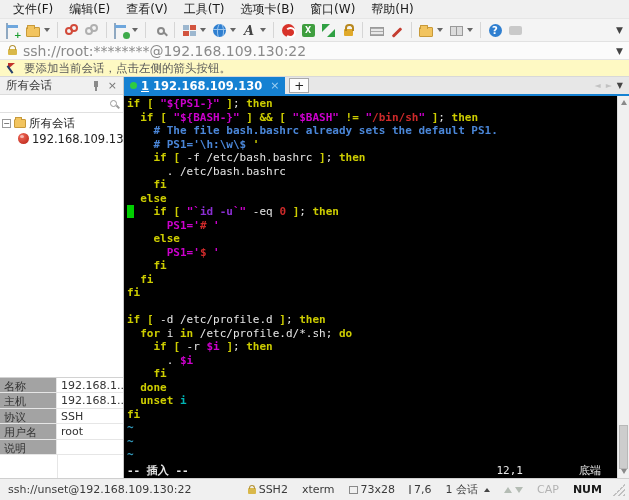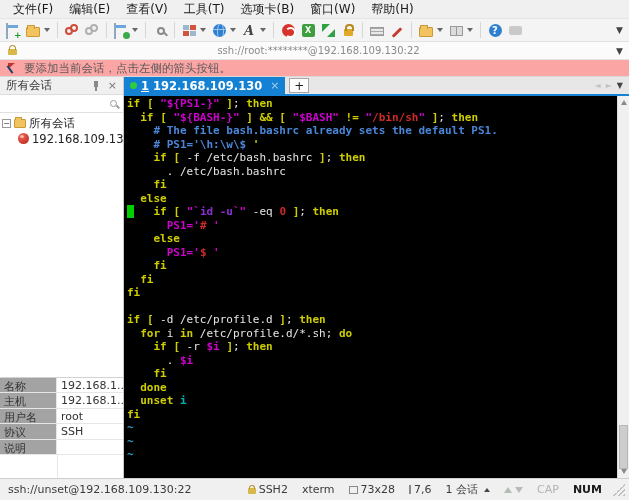--- a/index.html
+++ b/index.html
@@ -54,25 +54,25 @@
   .i-panes::before { content:""; position:absolute; left:5px; top:0; bottom:0; width:1px; background:#9a9a9a; }
   .i-help { width:13px; height:13px; border-radius:50%; background:#2f7fd0; color:#fff; font-size:10px; font-weight:bold; text-align:center; line-height:13px; }
   .i-bubble { width:13px; height:9px; background:#c9c9c9; border-radius:2px; position:relative; margin-top:1px; }
   .i-bubble::after { content:""; position:absolute; left:2px; bottom:-3px; border:3px solid transparent; border-top-color:#c9c9c9; }
   .tb-overflow { margin-left:auto; color:#444; font-size:9px; padding-right:2px; }
 
   
   .addressbar { height:18px; display:flex; align-items:center; background:#fbfbfb; border-top:1px solid #e2e2e2; padding:0 4px 0 6px; flex:0 0 auto; }
   .addr-lock { width:9px; height:6px; background:#d9b84a; border-radius:1px; position:relative; margin:3px 6px 0 2px; flex:0 0 auto; }
   .addr-lock::before { content:""; position:absolute; top:-4px; left:1px; width:5px; height:4px; border:1.5px solid #b49338; border-bottom:none; border-radius:4px 4px 0 0; }
-  .addr-text { color:#8a8a8a; font-size:10px; flex:1 1 auto; white-space:nowrap; overflow:hidden;text-align:center; }
+  .addr-text { color:#8a8a8a; font-size:14px; flex:1 1 auto; white-space:nowrap; overflow:hidden; }
   .addr-caret { color:#444; font-size:9px; padding:0 2px; }
 
   
-  .infobar { height:17px; display:flex; align-items:center; background:#fca5a5; border-top:1px solid #e4e4e4; padding-left:8px; gap:6px; flex:0 0 auto; }
+  .infobar { height:17px; display:flex; align-items:center; background:#fef9c3; border-top:1px solid #e4e4e4; padding-left:8px; gap:6px; flex:0 0 auto; }
   .i-arrowflag { width:10px; height:11px; position:relative; }
   .i-arrowflag::before { content:""; position:absolute; left:0; top:0; width:0; height:0; border-top:6px solid #c2332b; border-right:7px solid transparent; }
   .i-arrowflag::after { content:""; position:absolute; left:1px; top:2px; width:2px; height:9px; background:#27416b; transform:rotate(-35deg); }
   .info-text { color:#5a5a5a; font-size:11.5px; }
 
   
   .content { flex:1 1 auto; display:flex; min-height:0; border-top:1px solid #d8d8d8; }
 
   
   .sidebar { width:124px; flex:0 0 auto; display:flex; flex-direction:column; background:#fff; border-right:1px solid #c9c9c9; }
@@ -297,26 +297,26 @@
       <div class="props">
         <div class="prop-row">
           <span class="prop-label">名称</span>
           <span class="prop-value">192.168.1...</span>
         </div>
         <div class="prop-row">
           <span class="prop-label">主机</span>
           <span class="prop-value">192.168.1...</span>
         </div>
         <div class="prop-row">
+          <span class="prop-label">协议</span>
+          <span class="prop-value">SSH</span>
+        </div>
+        <div class="prop-row">
           <span class="prop-label">用户名</span>
           <span class="prop-value">root</span>
-        </div>
-        <div class="prop-row">
-          <span class="prop-label">协议</span>
-          <span class="prop-value">SSH</span>
         </div>
         <div class="prop-row">
           <span class="prop-label">说明</span>
           <span class="prop-value"></span>
         </div>
       </div>
       <div class="props-filler"></div>
     </div>
 
     <div class="main">
@@ -333,20 +333,25 @@
           <span>◄</span>
           <span>►</span>
           <span class="dd">▼</span>
         </div>
       </div>
       <div class="active-line"></div>
 
       <div class="term-wrap">
         <div class="terminal">
           <div class="trows"><div class="trow"><span class="tk-k">if</span><span class="tk-w"> </span><span class="tk-k">[</span><span class="tk-w"> </span><span class="tk-s">"${PS1-}"</span><span class="tk-w"> </span><span class="tk-k">]</span><span class="tk-w">; </span><span class="tk-k">then</span></div><div class="trow"><span class="tk-w">  </span><span class="tk-k">if</span><span class="tk-w"> </span><span class="tk-k">[</span><span class="tk-w"> </span><span class="tk-s">"${BASH-}"</span><span class="tk-w"> </span><span class="tk-k">] &amp;&amp; [</span><span class="tk-w"> </span><span class="tk-s">"$BASH"</span><span class="tk-w"> </span><span class="tk-k">!=</span><span class="tk-w"> </span><span class="tk-s">"</span><span class="tk-r">/bin/sh</span><span class="tk-s">"</span><span class="tk-w"> </span><span class="tk-k">]</span><span class="tk-w">; </span><span class="tk-k">then</span></div><div class="trow"><span class="tk-c">    # The file bash.bashrc already sets the default PS1.</span></div><div class="trow"><span class="tk-c">    # PS1='\h:\w\$ </span><span class="tk-k">'</span></div><div class="trow"><span class="tk-w">    </span><span class="tk-k">if</span><span class="tk-w"> </span><span class="tk-k">[</span><span class="tk-w"> -f /etc/bash.bashrc </span><span class="tk-k">]</span><span class="tk-w">; </span><span class="tk-k">then</span></div><div class="trow"><span class="tk-w">      . /etc/bash.bashrc</span></div><div class="trow"><span class="tk-w">    </span><span class="tk-k">fi</span></div><div class="trow"><span class="tk-w">  </span><span class="tk-k">else</span></div><div class="trow"><span class="tk-cur"> </span><span class="tk-w">   </span><span class="tk-k">if</span><span class="tk-w"> </span><span class="tk-k">[</span><span class="tk-w"> </span><span class="tk-s">"`</span><span class="tk-p">id -u</span><span class="tk-s">`"</span><span class="tk-w"> -eq </span><span class="tk-r">0</span><span class="tk-w"> </span><span class="tk-k">]</span><span class="tk-w">; </span><span class="tk-k">then</span></div><div class="trow"><span class="tk-w">      </span><span class="tk-s">PS1='</span><span class="tk-r">#</span><span class="tk-s"> '</span></div><div class="trow"><span class="tk-w">    </span><span class="tk-k">else</span></div><div class="trow"><span class="tk-w">      </span><span class="tk-s">PS1='</span><span class="tk-r">$</span><span class="tk-s"> '</span></div><div class="trow"><span class="tk-w">    </span><span class="tk-k">fi</span></div><div class="trow"><span class="tk-w">  </span><span class="tk-k">fi</span></div><div class="trow"><span class="tk-k">fi</span></div><div class="trow"></div><div class="trow"><span class="tk-k">if</span><span class="tk-w"> </span><span class="tk-k">[</span><span class="tk-w"> -d /etc/profile.d </span><span class="tk-k">]</span><span class="tk-w">; </span><span class="tk-k">then</span></div><div class="trow"><span class="tk-w">  </span><span class="tk-k">for</span><span class="tk-w"> i </span><span class="tk-k">in</span><span class="tk-w"> /etc/profile.d/*.sh; </span><span class="tk-k">do</span></div><div class="trow"><span class="tk-w">    </span><span class="tk-k">if</span><span class="tk-w"> </span><span class="tk-k">[</span><span class="tk-w"> -r </span><span class="tk-s">$i</span><span class="tk-w"> </span><span class="tk-k">]</span><span class="tk-w">; </span><span class="tk-k">then</span></div><div class="trow"><span class="tk-w">      . </span><span class="tk-s">$i</span></div><div class="trow"><span class="tk-w">    </span><span class="tk-k">fi</span></div><div class="trow"><span class="tk-w">  </span><span class="tk-k">done</span></div><div class="trow"><span class="tk-w">  </span><span class="tk-k">unset</span><span class="tk-w"> </span><span class="tk-t">i</span></div><div class="trow"><span class="tk-k">fi</span></div><div class="trow"><span class="tk-nt">~</span></div><div class="trow"><span class="tk-nt">~</span></div><div class="trow"><span class="tk-nt">~</span></div></div>
+          <div class="modeline">
+            <span class="mode-text">-- 插入 --</span>
+            <span class="ruler">12,1</span>
+            <span class="pos">底端</span>
+          </div>
         </div>
         <div class="term-scroll">
           <div class="sb-arrow up">
               <i></i>
             </div>
           <div class="sb-track">
             <div class="sb-thumb"></div>
           </div>
           <div class="sb-arrow down">
               <i></i>

